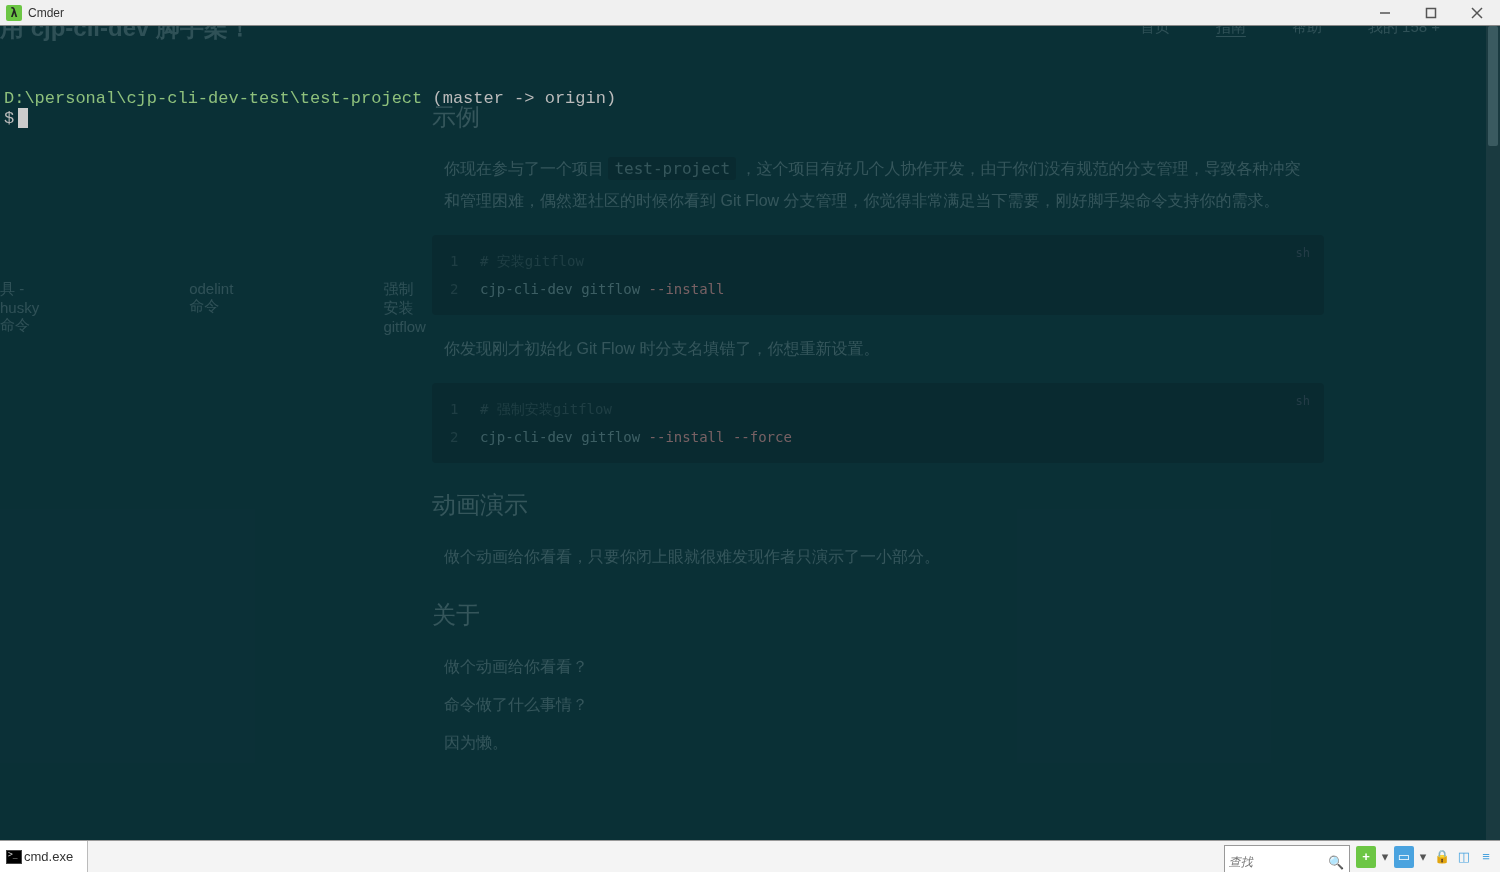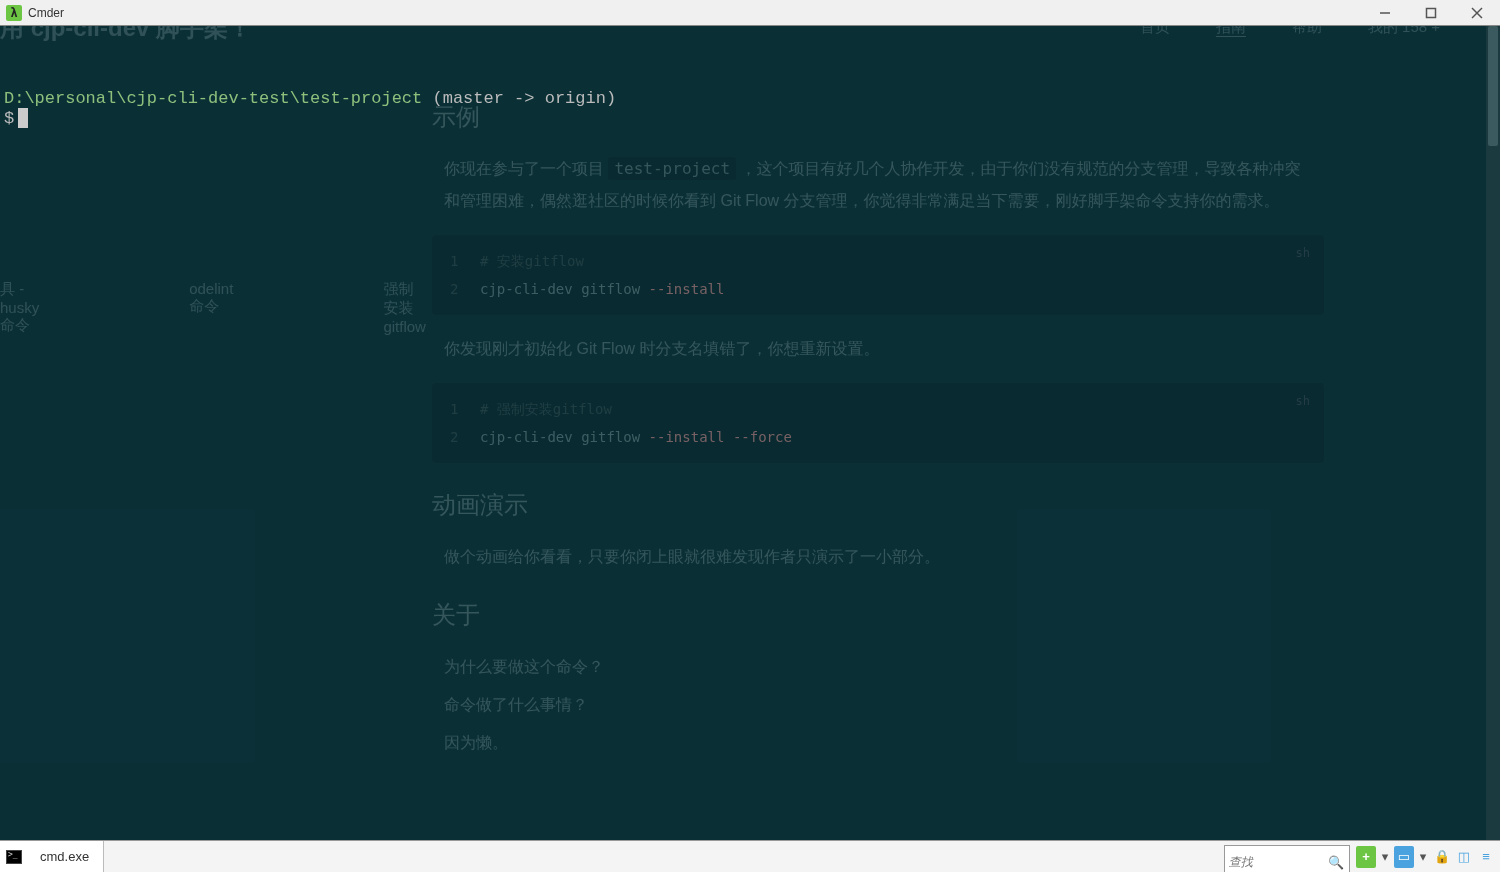--- a/index.html
+++ b/index.html
@@ -87,21 +87,21 @@
   }
   .term-scroll-thumb { position: absolute; top: 0; left: 2px; width: 10px; height: 120px; background: #3a5a60; border-radius: 2px; }
 
   
   .statusbar {
     position: absolute; left: 0; right: 0; bottom: 0; height: 32px;
     background: #f4f4f4; border-top: 1px solid #999;
     display: flex; align-items: stretch; z-index: 20;
   }
   .status-tab {
-    display: flex; align-items: center; gap: 18px; padding: 0 14px 0 6px;
+    display: flex; align-items: center; gap: 2px; padding: 0 14px 0 6px;
     border-right: 1px solid #bbb; font-size: 13px; color: #333;
     background: #fff;
   }
   .cmd-icon {
     width: 16px; height: 14px; background: #000; position: relative; border: 1px solid #444;
   }
   .cmd-icon::after { content: ">_"; color: #ccc; font-size: 8px; position: absolute; left: 1px; top: -1px; font-family: monospace; }
   .status-spacer { flex: 1; }
   .status-search {
     display: flex; align-items: center; border: 1px solid #999; background: #fff;
@@ -156,21 +156,21 @@
     </div>
     <p>你发现刚才初始化 Git Flow 时分支名填错了，你想重新设置。</p>
     <div class="codeblock">
       <span class="lang">sh</span>
       <div><span class="ln">1</span><span class="cm"># 强制安装gitflow</span></div>
       <div><span class="ln">2</span><span class="cmd">cjp-cli-dev gitflow </span><span class="opt">--install</span> <span class="opt">--force</span></div>
     </div>
     <h2>动画演示</h2>
     <p>做个动画给你看看，只要你闭上眼就很难发现作者只演示了一小部分。</p>
     <h2>关于</h2>
-    <p>为什么要做这个命令？</p>
+    <p>做个动画给你看看？</p>
     <p>命令做了什么事情？</p>
     <p>因为懒。</p>
   </div>
 </div>
 
 <div class="term-window">
   <div class="term-titlebar">
     <div class="tb-left">
       <div class="cmder-icon">λ</div>
       <span>Cmder</span>

